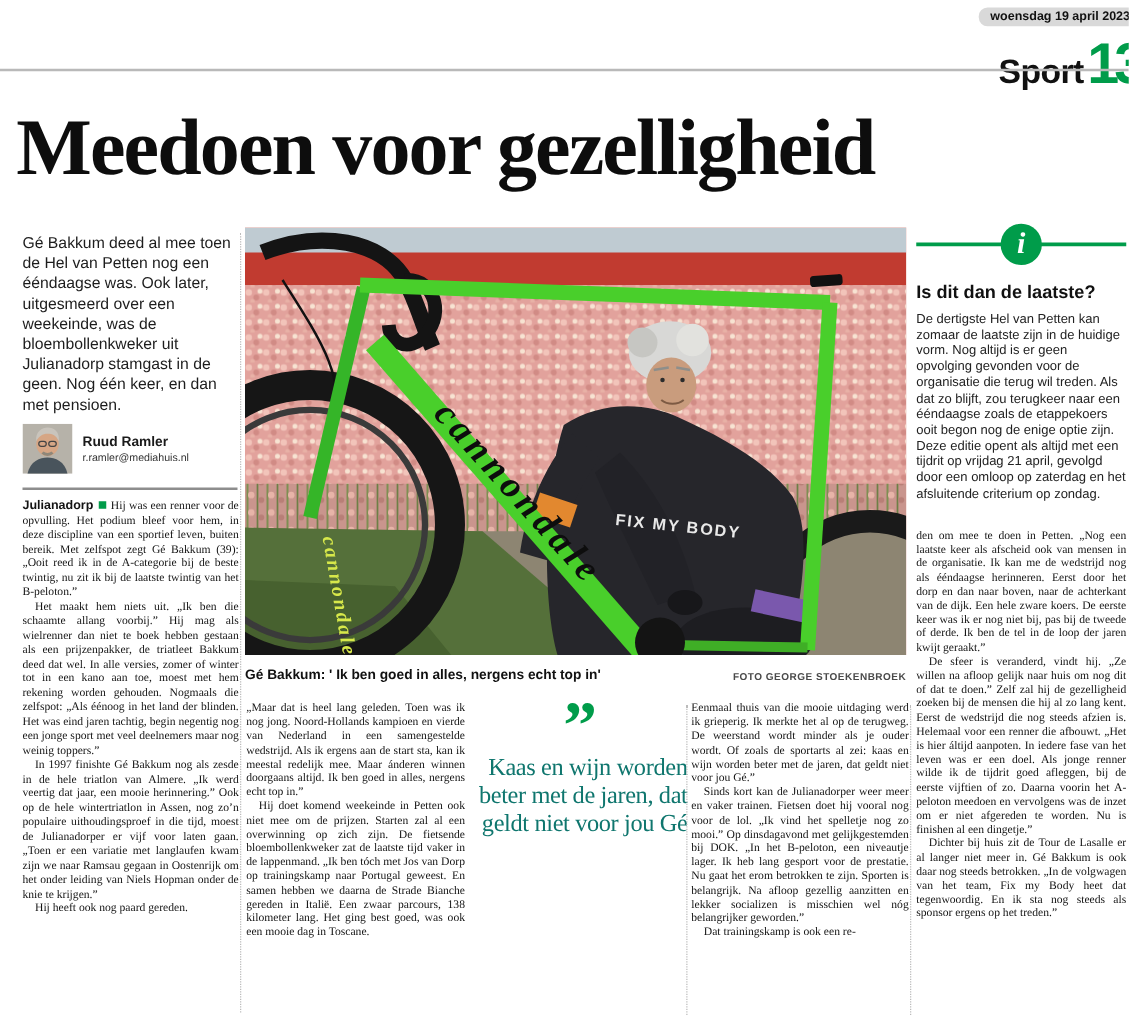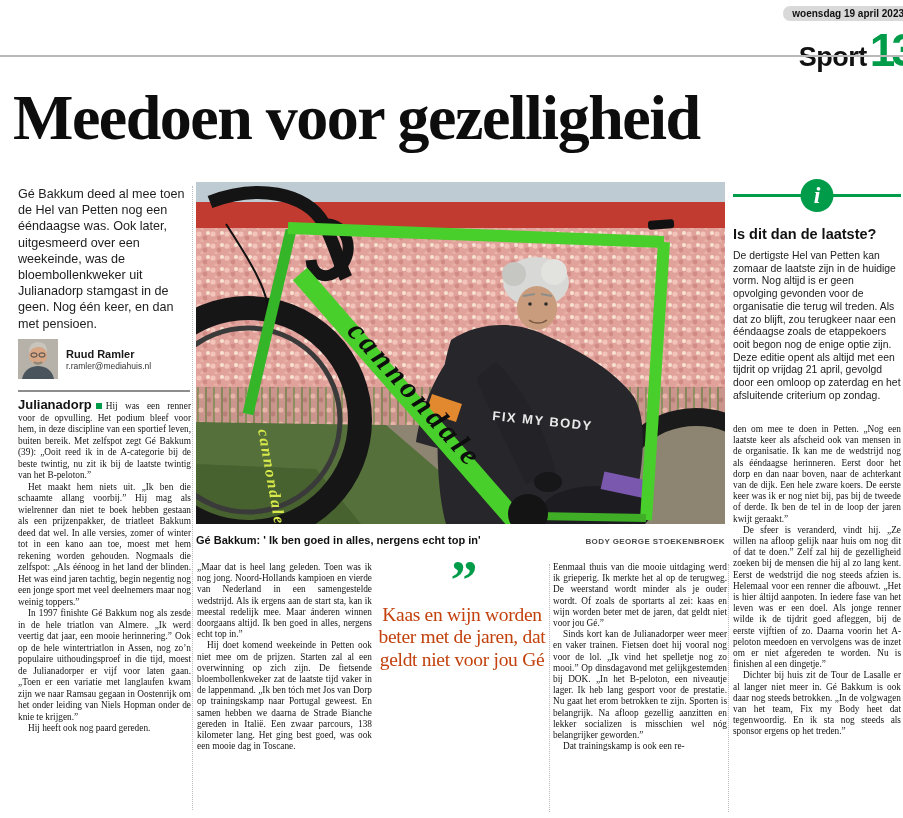--- a/index.html
+++ b/index.html
@@ -32,37 +32,37 @@
 
   
   .bodycol{position:absolute;font-family:"Liberation Serif",serif;font-size:9.3px;
            line-height:11.5px;text-align:justify;color:#141414;}
   .bodycol p{margin:0;}
   .bodycol p + p{text-indent:10px;}
   .col1{top:399px;left:18px;width:173px;}
   .col2{top:562px;left:197px;width:175px;line-height:11.2px;}
   .col4{top:562px;left:553px;width:174px;line-height:11.2px;}
   .col5{top:424px;left:733px;width:168px;line-height:11.2px;}
-  .dateline{font-family:"Liberation Sans",sans-serif;font-weight:bold;font-size:13px;}
+  .dateline{font-family:"Liberation Sans",sans-serif;font-weight:bold;font-size:10px;}
   .green-square{display:inline-block;width:6px;height:6px;background:var(--green);
                 margin:0 4px 1px 4px;vertical-align:middle;}
 
   
   .photo{position:absolute;top:182px;left:196px;width:529px;height:342px;overflow:hidden;background:#e2a29c;}
   .caption-row{position:absolute;top:534px;left:196px;width:529px;display:flex;
                justify-content:space-between;align-items:flex-end;}
   .caption{font-size:11px;font-weight:bold;color:#111;}
   .credit{font-size:8px;font-weight:bold;color:#4a4a4a;letter-spacing:0.4px;}
 
   
   .pullquote{position:absolute;top:566px;left:374px;width:176px;text-align:center;}
   .quote-mark{font-family:"Liberation Serif",serif;font-size:54px;line-height:0.55;
               color:var(--green);letter-spacing:-4px;font-weight:bold;}
   .quote-text{font-family:"Liberation Serif",serif;font-size:19.5px;line-height:22.5px;
-              letter-spacing:-0.3px;color:#c2410c;margin-top:8px;}
+              letter-spacing:-0.3px;color:#0f766e;margin-top:8px;text-align:right;}
 
   
   .infobox{position:absolute;top:179px;left:733px;width:168px;}
   .info-head{position:relative;height:34px;}
   .info-line{position:absolute;top:15px;left:0;width:168px;height:3px;background:var(--green);}
   .info-icon{position:absolute;top:0;left:50%;transform:translateX(-50%);
              width:33px;height:33px;border-radius:50%;background:var(--green);
              color:#fff;font-family:"Liberation Serif",serif;font-weight:bold;font-style:italic;
              font-size:24px;display:flex;align-items:center;justify-content:center;}
   .info-title{margin-top:13px;font-size:14.5px;font-weight:bold;color:#111;}
@@ -181,21 +181,21 @@
         <rect x="452" y="38" width="26" height="9" rx="3" fill="#111" transform="rotate(-4 465 42)"></rect>
         <text transform="translate(150,150) rotate(48)" font-family="Liberation Serif, serif" font-style="italic" font-weight="bold" font-size="30" letter-spacing="4" fill="#0d0d0d">cannondale</text>
         <text transform="translate(62,248) rotate(80)" font-family="Liberation Serif, serif" font-style="italic" font-weight="bold" font-size="16" letter-spacing="2" fill="#d7e84a">cannondale</text>
         <circle cx="332" cy="332" r="20" fill="#141414"></circle>
       </g>
     </svg>
   </div>
 
   <div class="caption-row">
     <span class="caption">Gé Bakkum: ' Ik ben goed in alles, nergens echt top in'</span>
-    <span class="credit">BODY GEORGE STOEKENBROEK</span>
+    <span class="credit">FOTO GEORGE STOEKENBROEK</span>
   </div>
 
   <div class="bodycol col2">
     <p>„Maar dat is heel lang geleden. Toen was ik nog jong. Noord-Hollands kampioen en vierde van Nederland in een samengestelde wedstrijd. Als ik ergens aan de start sta, kan ik meestal redelijk mee. Maar ánderen winnen doorgaans altijd. Ik ben goed in alles, nergens echt top in.”</p>
     <p>Hij doet komend weekeinde in Petten ook niet mee om de prijzen. Starten zal al een overwinning op zich zijn. De fietsende bloembollenkweker zat de laatste tijd vaker in de lappenmand. „Ik ben tóch met Jos van Dorp op trainingskamp naar Portugal geweest. En samen hebben we daarna de Strade Bianche gereden in Italië. Een zwaar parcours, 138 kilometer lang. Het ging best goed, was ook een mooie dag in Toscane.</p>
   </div>
 
   <div class="pullquote">
     <div class="quote-mark">”</div>
     <div class="quote-text">Kaas en wijn worden beter met de jaren, dat geldt niet voor jou Gé</div>

